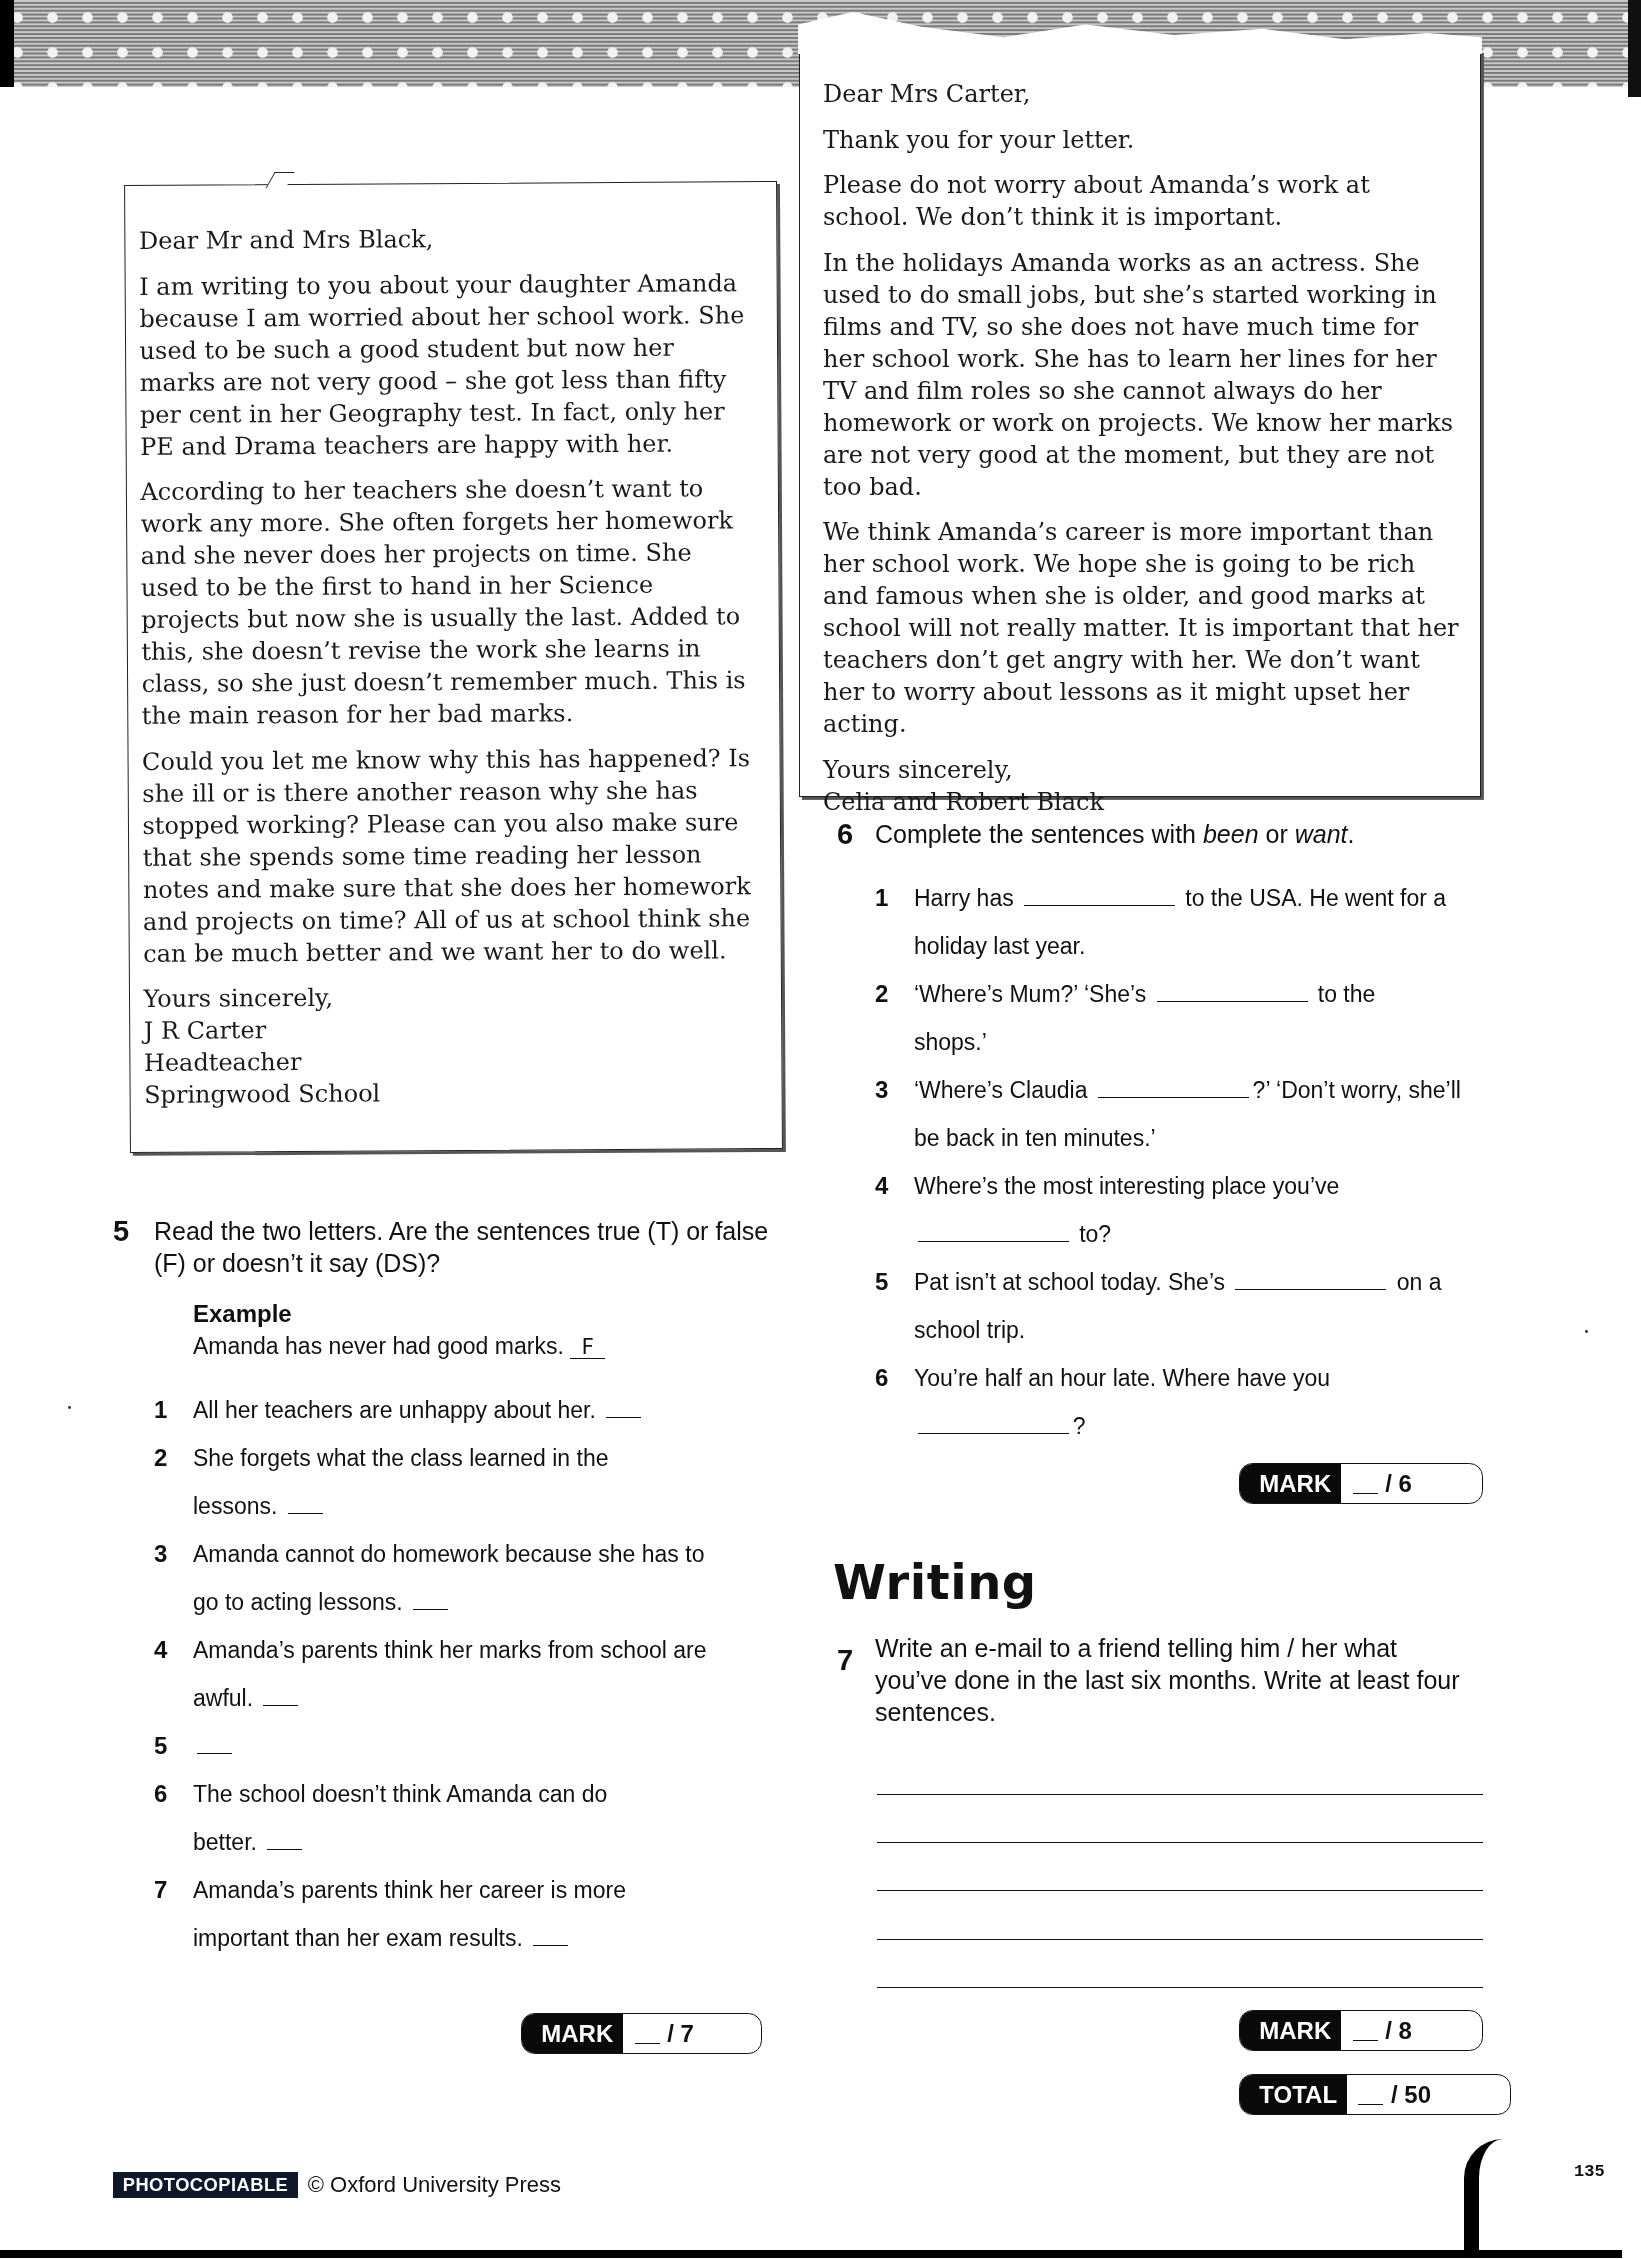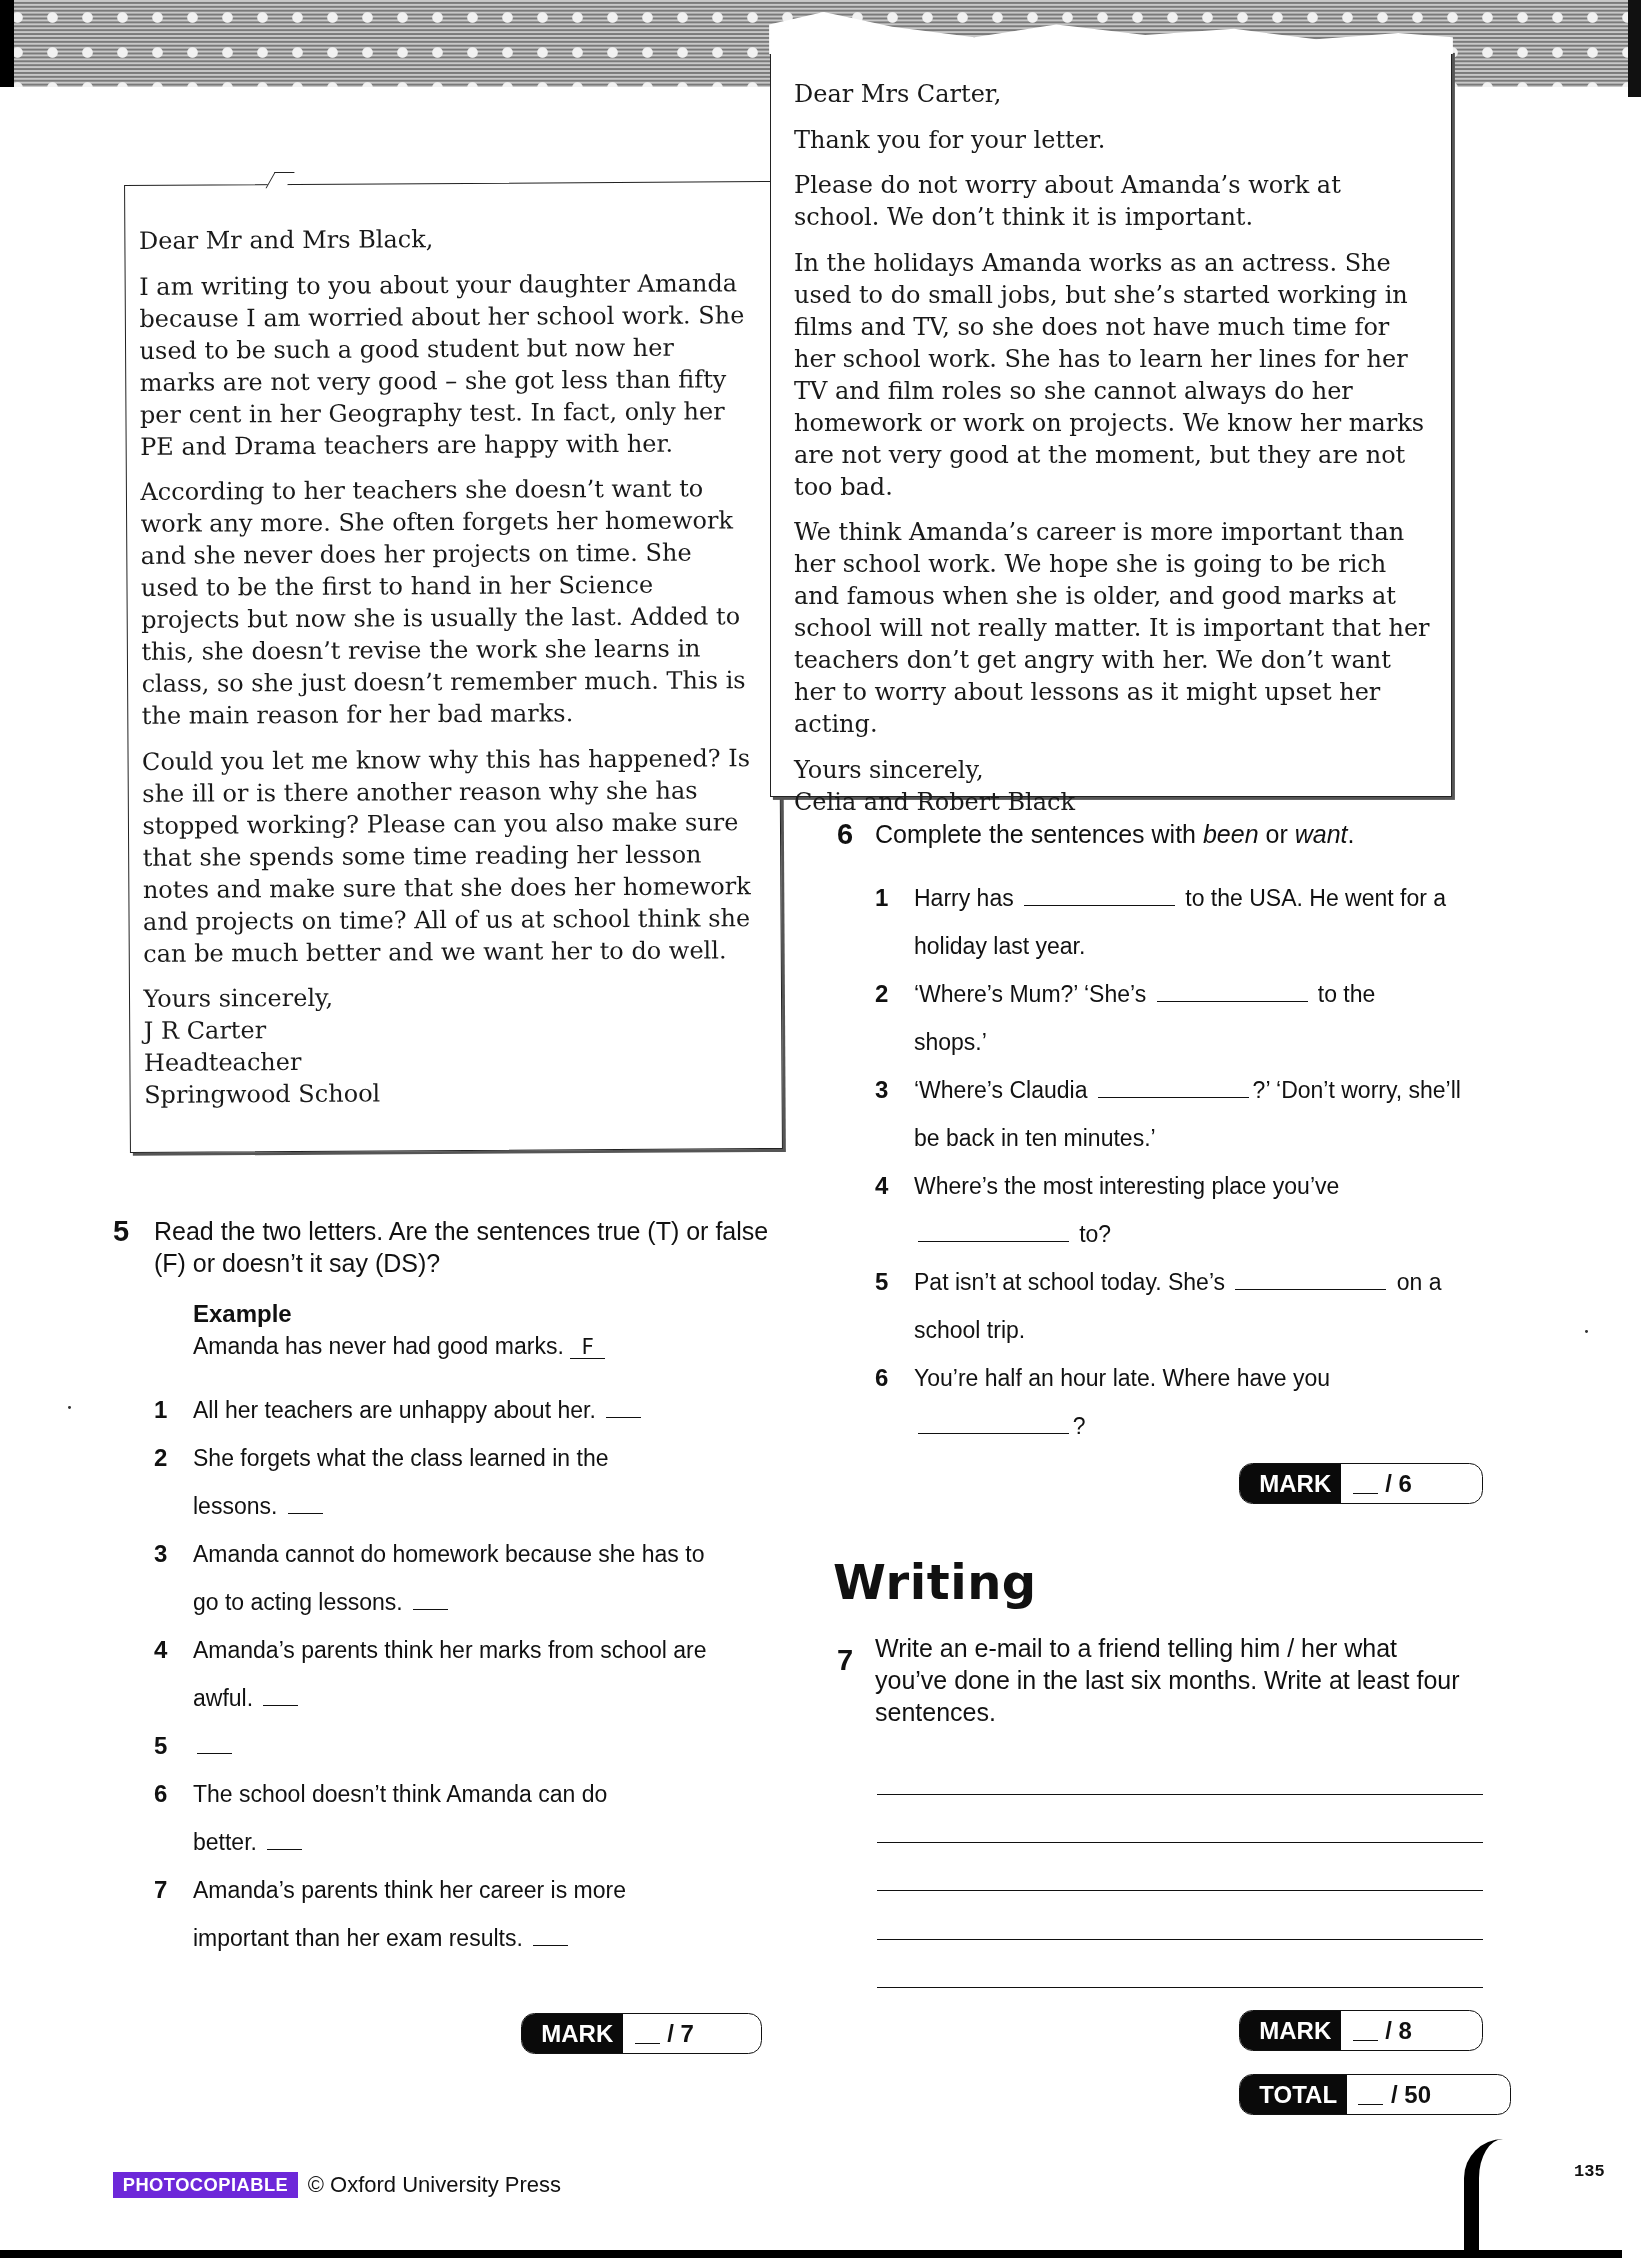--- a/index.html
+++ b/index.html
@@ -23,21 +23,21 @@
   .letter {
     position: absolute; background: #fff;
     border: 1.9px solid #222;
     box-shadow: 2.9px 2.9px 0 #555;
     font-family: "DejaVu Serif", serif;
     font-size: 24px; line-height: 32px; color: #1a1a1a;
   }
   .letter p { margin-bottom: 13.5px; }
   .letter .sig div { line-height: 32px; }
   .letter-left { left: 127px; top: 183px; width: 653px; height: 968px; padding: 39px 25px 19.3px 13.5px; transform: rotate(-0.35deg); }
-  .letter-right { left: 770px; top: 50px; width: 682px; height: 747px; padding: 27px 21px 35px 23px; }
+  .letter-right { left: 799px; top: 50px; width: 682px; height: 747px; padding: 27px 21px 35px 23px; }
   .letter-right::before {
     content: ""; position: absolute; left: -1.9px; right: -1.9px; top: -39px; height: 42px;
     background: #fff;
     clip-path: polygon(0 30%, 8% 0, 18% 35%, 30% 60%, 42% 30%, 55% 55%, 68% 40%, 80% 65%, 92% 50%, 100% 60%, 100% 100%, 0 100%);
   }
   .letter-left::before {
     content: ""; position: absolute; left: 145px; top: -13.5px; width: 19.3px; height: 15.4px;
     border-left: 1.9px solid #222; border-top: 1.9px solid #222; background: #fff;
     transform: skewX(-30deg);
   }
@@ -62,21 +62,21 @@
     display: flex; align-items: stretch; overflow: hidden; background: #fff;
   }
   .mark-box .lbl { background: #0a0a0a; color: #fff; font-weight: bold; font-size: 24px; padding: 0 9.7px 0 19.3px; display: flex; align-items: center; border-radius: 11.6px 0 0 11.6px; }
   .mark-box .val { flex: 1; display: flex; align-items: center; padding-left: 11.6px; font-weight: bold; font-size: 24px; }
   .mark-box .val .ul { display: inline-block; width: 25px; border-bottom: 1.9px solid #111; height: 21px; margin-right: 7.7px; }
 
   .writing-title { position: absolute; left: 833px; top: 1554px; font-weight: 900; font-size: 48px; letter-spacing: 0.5px; font-family: "DejaVu Sans", sans-serif; }
   .write-line { position: absolute; left: 877px; width: 606px; height: 0; border-top: 1.9px solid #111; }
 
   .footer { position: absolute; left: 113px; top: 2172px; display: flex; align-items: center; font-size: 22px; }
-  .footer .photo { background: #6d28d9; color: #fff; font-weight: bold; font-size: 18.3px; padding: 1.9px 9.7px; margin-right: 9.7px; letter-spacing: 0.5px; }
+  .footer .photo { background: #0f172a; color: #fff; font-weight: bold; font-size: 18.3px; padding: 1.9px 9.7px; margin-right: 9.7px; letter-spacing: 0.5px; }
   .page-num { position: absolute; left: 1574px; top: 2162px; font-weight: bold; font-size: 17px; font-family: Liberation Mono, monospace; }
   .page-bracket { position: absolute; left: 1464px; top: 2139px; width: 39px; height: 111px; border-left: 15.4px solid #000; border-top-left-radius: 39px 39px; }
   .bottom-rule { position: absolute; left: 0; top: 2250px; width: 1622px; height: 7.7px; background: #000; }
   .stray-dot { position: absolute; width: 2.9px; height: 2.9px; background: #333; border-radius: 50%; }
 </style>
 </head>
 <body>
 
 <div class="top-band"></div>
 <div class="left-bar"></div>

